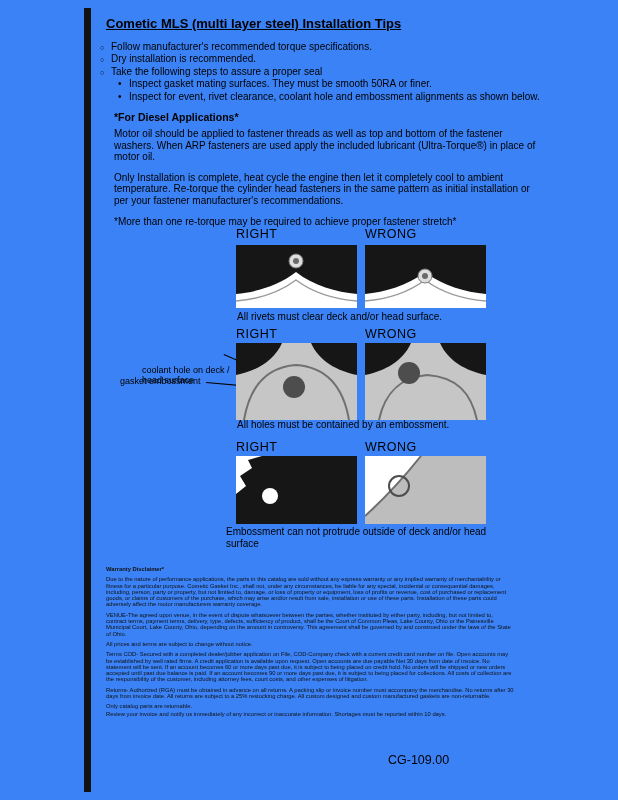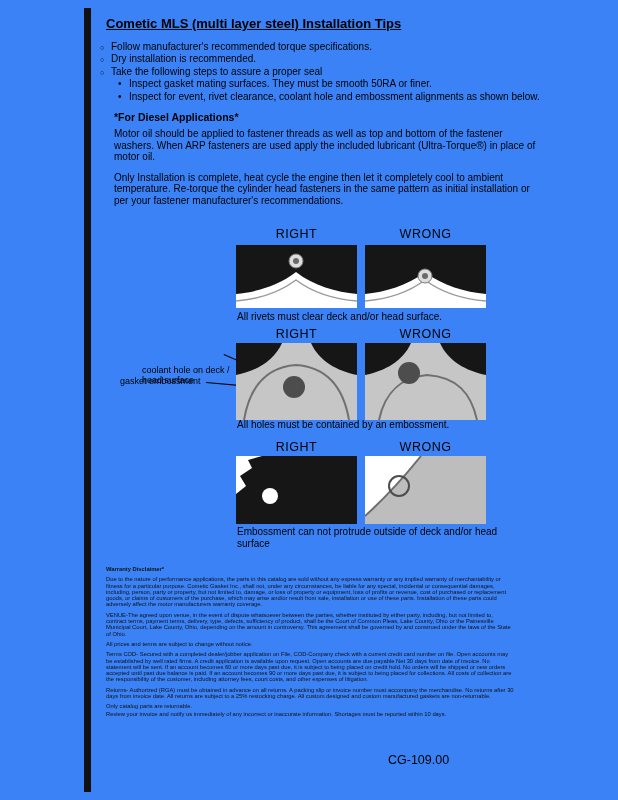--- a/index.html
+++ b/index.html
@@ -13,21 +13,21 @@
   .tips { position:absolute; left:100px; top:41px; width:492px; font-size:10px; line-height:12.4px; }
   .tip { padding-left:11px; position:relative; }
   .tip::before { content:"○"; position:absolute; left:0; top:1px; font-size:7px; }
   .sub { margin-left:18px; }
   .sub::before { content:"•"; font-size:10px; top:0; }
 
   .diesel-h { position:absolute; left:114px; top:111px; font-size:10.5px; font-weight:bold; }
   .paras { position:absolute; left:114px; top:128px; width:426px; font-size:10px; line-height:11.6px; }
   .paras p { margin-bottom:9px; }
 
-  .fig-label { position:absolute; width:121px; text-align:center; font-size:12.5px; letter-spacing:0.5px; }
+  .fig-label { position:absolute; width:121px; text-align:left; font-size:12.5px; letter-spacing:0.5px; }
   .fig { position:absolute; width:121px; }
   .fig svg { display:block; width:121px; }
   .fig-caption { position:absolute; font-size:10px; line-height:12px; }
   .callout { position:absolute; font-size:9px; line-height:10px; }
   .leader { position:absolute; height:1px; background:#000; transform-origin:0 0; }
 
   .legal { position:absolute; left:106px; top:566px; width:408px; font-size:5.8px; line-height:6.3px; color:#111; }
   .legal .lh { font-weight:bold; margin-bottom:4px; }
   .legal p { margin-bottom:4px; }
 
@@ -47,20 +47,21 @@
     <div class="tip"><span>Take the following steps to assure a proper seal</span></div>
     <div class="tip sub"><span>Inspect gasket mating surfaces.  They must be smooth 50RA or finer.</span></div>
     <div class="tip sub"><span>Inspect for event, rivet clearance, coolant hole and embossment alignments as shown below.</span></div>
   </div>
 
   <div class="diesel-h">*For Diesel Applications*</div>
 
   <div class="paras">
     <p>Motor oil should be applied to fastener threads as well as top and bottom of the fastener washers. When ARP fasteners are used apply the included lubricant (Ultra-Torque®) in place of motor oil.</p>
     <p>Only Installation is complete, heat cycle the engine then let it completely cool to ambient temperature. Re-torque the cylinder head fasteners in the same pattern as initial installation or per your fastener manufacturer's recommendations.</p>
+    <p>*More than one re-torque may be required to achieve proper fastener stretch*</p>
   </div>
 
   <div class="fig-label" style="left:236px; top:227px;">RIGHT</div>
   <div class="fig-label" style="left:365px; top:227px;">WRONG</div>
 
   <div class="fig" style="left:236px; top:245px;">
     <svg viewBox="0 0 121 63" width="121" height="63">
       <rect width="121" height="63" fill="#ffffff"></rect>
       <path d="M0,0 H121 V49 C100,47 78,41 60,27 C42,41 20,47 0,49 Z" fill="#161616"></path>
       <path d="M0,56 C24,54 44,47 60,35 C76,47 96,54 121,56" fill="none" stroke="#9a9a9a" stroke-width="1.5"></path>
@@ -118,21 +119,21 @@
     </svg>
   </div>
   <div class="fig" style="left:365px; top:456px;">
     <svg viewBox="0 0 121 68" width="121" height="68">
       <rect width="121" height="68" fill="#ffffff"></rect>
       <path d="M56,0 H121 V68 H0 V60 C20,42 40,20 56,0 Z" fill="#bdbdbd"></path>
       <path d="M56,0 C40,20 20,42 0,60" fill="none" stroke="#6e6e6e" stroke-width="2"></path>
       <circle cx="34" cy="30" r="10" fill="none" stroke="#4d4d4d" stroke-width="2"></circle>
     </svg>
   </div>
-  <div class="fig-caption" style="left:237px; top:526px; width:270px;">Embossment can not protrude outside of deck and/or head surface</div>
+  <div class="fig-caption" style="left:226px; top:526px; width:270px;">Embossment can not protrude outside of deck and/or head surface</div>
 
   <div class="legal">
     <div class="lh">Warranty Disclaimer*</div>
     <p>Due to the nature of performance applications, the parts in this catalog are sold without any express warranty or any implied warranty of merchantability or fitness for a particular purpose.  Cometic Gasket Inc., shall not, under any circumstances, be liable for any special, incidental or consequential damages, including, person, party or property, but not limited to, damage, or loss of property or equipment, loss of profits or revenue, cost of purchased or replacement goods, or claims of customers of the purchase, which may arise and/or result from sale, installation or use of these parts.  Installation of these parts could adversely affect the motor manufacturers warranty coverage.</p>
     <p>VENUE-The agreed upon venue, in the event of dispute whatsoever between the parties, whether instituted by either party, including, but not limited to, contract terms, payment terms, delivery, type, defects, sufficiency of product, shall be the Court of Common Pleas, Lake County, Ohio or the Painesville Municipal Court, Lake County, Ohio, depending on the amount in controversy. This agreement shall be governed by and construed under the laws of the State of Ohio.</p>
     <p>All prices and terms are subject to change without notice.</p>
     <p>Terms COD- Secured with a completed dealer/jobber application on File, COD-Company check with a current credit card number on file.  Open accounts may be established by well rated firms.  A credit application is available upon request.  Open accounts are due payable Net 30 days from date of invoice.  No statement will be sent.  If an account becomes 60 or more days past due, it is subject to being placed on credit hold.  No orders will be shipped or new orders accepted until past due balance is paid.  If an account becomes 90 or more days past due, it is subject to being placed for collections.  All costs of collection are the responsibility of the customer, including attorney fees, court costs, and other expenses of litigation.</p>
     <p>Returns- Authorized (RGA) must be obtained in advance on all returns.  A packing slip or invoice number must accompany the merchandise.  No returns after 30 days from invoice date.  All returns are subject to a 25% restocking charge.  All custom designed and custom manufactured gaskets are non-returnable.</p>
     <p style="margin-bottom:1px;">Only catalog parts are returnable.</p>
     <p>Review your invoice and notify us immediately of any incorrect or inaccurate information.  Shortages must be reported within 10 days.</p>

